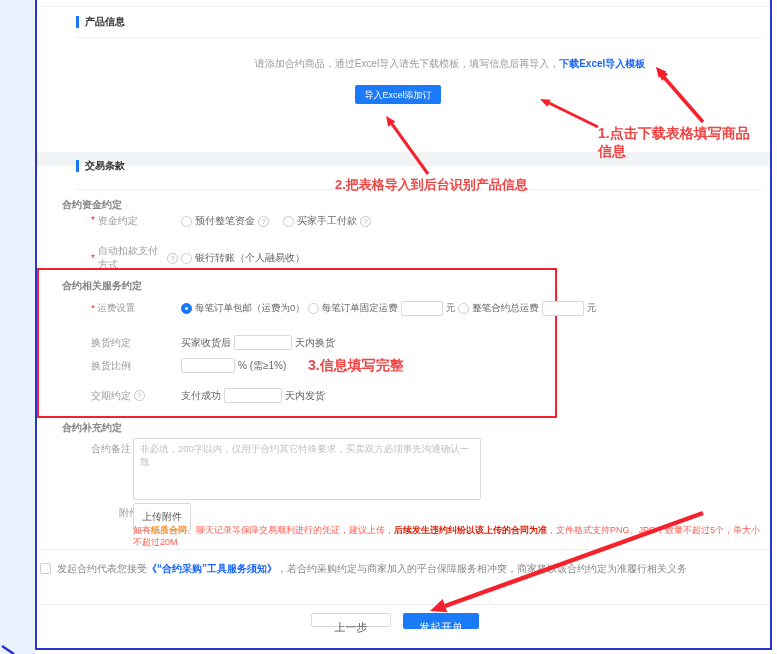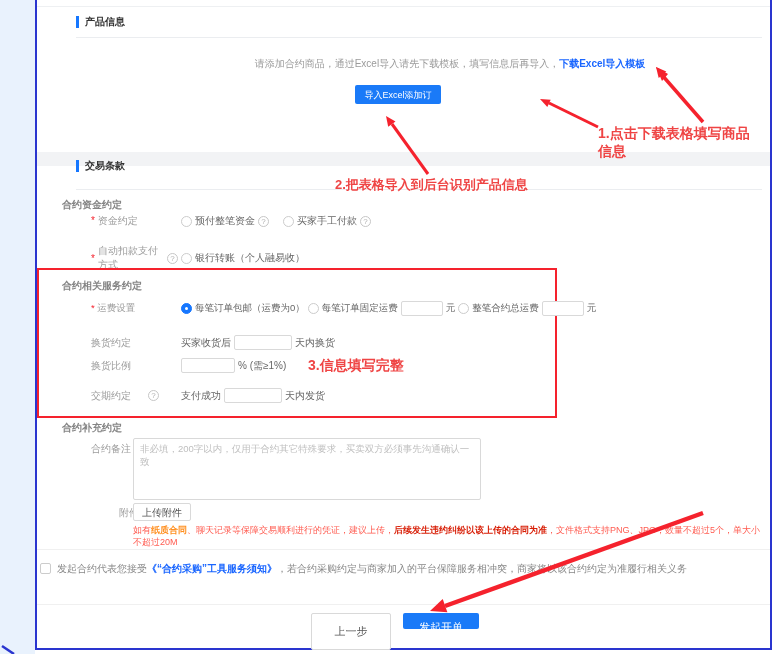--- a/index.html
+++ b/index.html
@@ -46,33 +46,33 @@
     color:#b2b2b2;font-size:8px;line-height:9px;text-align:center;box-sizing:border-box;flex:none;cursor:pointer;}
   .ipt{border:1px solid #d9d9d9;border-radius:2px;background:#fff;height:15px;box-sizing:border-box;
     font-size:10px;padding:0 3px;width:42px;font-family:inherit;}
   .ipt.w58{width:58px;} .ipt.w54{width:54px;}
   textarea.ta{position:absolute;left:133px;top:438px;width:348px;height:62px;box-sizing:border-box;
     border:1px solid #d9d9d9;border-radius:2px;resize:none;font-family:inherit;
     font-size:9.5px;color:#333;padding:4px 6px;}
   textarea.ta::placeholder{color:#bfbfbf;}
   .btn-white{background:#fff;border:1px solid #d9d9d9;border-radius:2px;color:#555;
     font-size:10px;text-align:center;cursor:pointer;font-family:inherit;}
-  .upload-btn{left:133px;top:503px;width:58px;height:18px;line-height:16px;}
+  .upload-btn{left:133px;top:503px;width:58px;height:28px;line-height:16px;}
 
   .attach-note{left:133px;top:524px;width:632px;font-size:9px;color:#ff5b50;line-height:12px;}
   .note-paper{color:#ff8f1f;font-weight:bold;}
   .note-strong{color:#d81e06;font-weight:bold;}
 
   .divider-low{left:37px;top:549px;width:733px;height:1px;background:#f0f0f0;}
   .agree{left:40px;top:562px;display:flex;align-items:flex-start;gap:6px;font-size:10px;color:#888;width:700px;}
   .cbox{width:11px;height:11px;border:1px solid #ccc;border-radius:2px;background:#fff;box-sizing:border-box;flex:none;margin-top:1px;cursor:pointer;}
   .agree a{color:#1a66ff;font-weight:bold;text-decoration:none;cursor:pointer;}
 
   .footer-line{left:37px;top:604px;width:733px;height:1px;background:#f0f0f0;}
-  .prev-btn{left:311px;top:613px;width:80px;height:37px;line-height:25px;font-size:11px;}
+  .prev-btn{left:311px;top:613px;width:80px;height:14px;line-height:25px;font-size:11px;}
   .submit-btn{left:403px;top:613px;width:76px;height:16px;line-height:27px;font-size:11px;}
 
   
   .red-box{left:37px;top:268px;width:520px;height:150px;border:2px solid #f5222d;box-sizing:border-box;z-index:5;pointer-events:none;}
   .ann{position:absolute;color:#ef4444;font-weight:bold;z-index:6;}
   .ann1{left:598px;top:124px;width:164px;font-size:14px;line-height:18px;}
   .ann2{left:335px;top:176px;font-size:13px;}
   .ann3{left:308px;top:357px;font-size:14px;}
   svg.arrows{position:absolute;left:0;top:0;z-index:7;pointer-events:none;}
 </style>
@@ -149,21 +149,21 @@
   <span>天内换货</span>
 </div>
 
 <div class="abs row" style="top:358px;z-index:6;">
   <span class="lbl">换货比例</span>
   <input class="ipt w54" style="">
   <span>% (需≥1%)</span>
 </div>
 
 <div class="abs row" style="top:388px;z-index:6;">
-  <span class="lbl" style="display:flex;align-items:center;gap:17px;">
+  <span class="lbl" style="display:flex;align-items:center;gap:3px;">
     <span>交期约定</span>
     <span class="qicon">?</span>
   </span>
   <span>支付成功</span>
   <input class="ipt w58" style="">
   <span>天内发货</span>
 </div>
 
 <div class="abs subhead" style="left:62px;top:421px;">合约补充约定</div>
 

